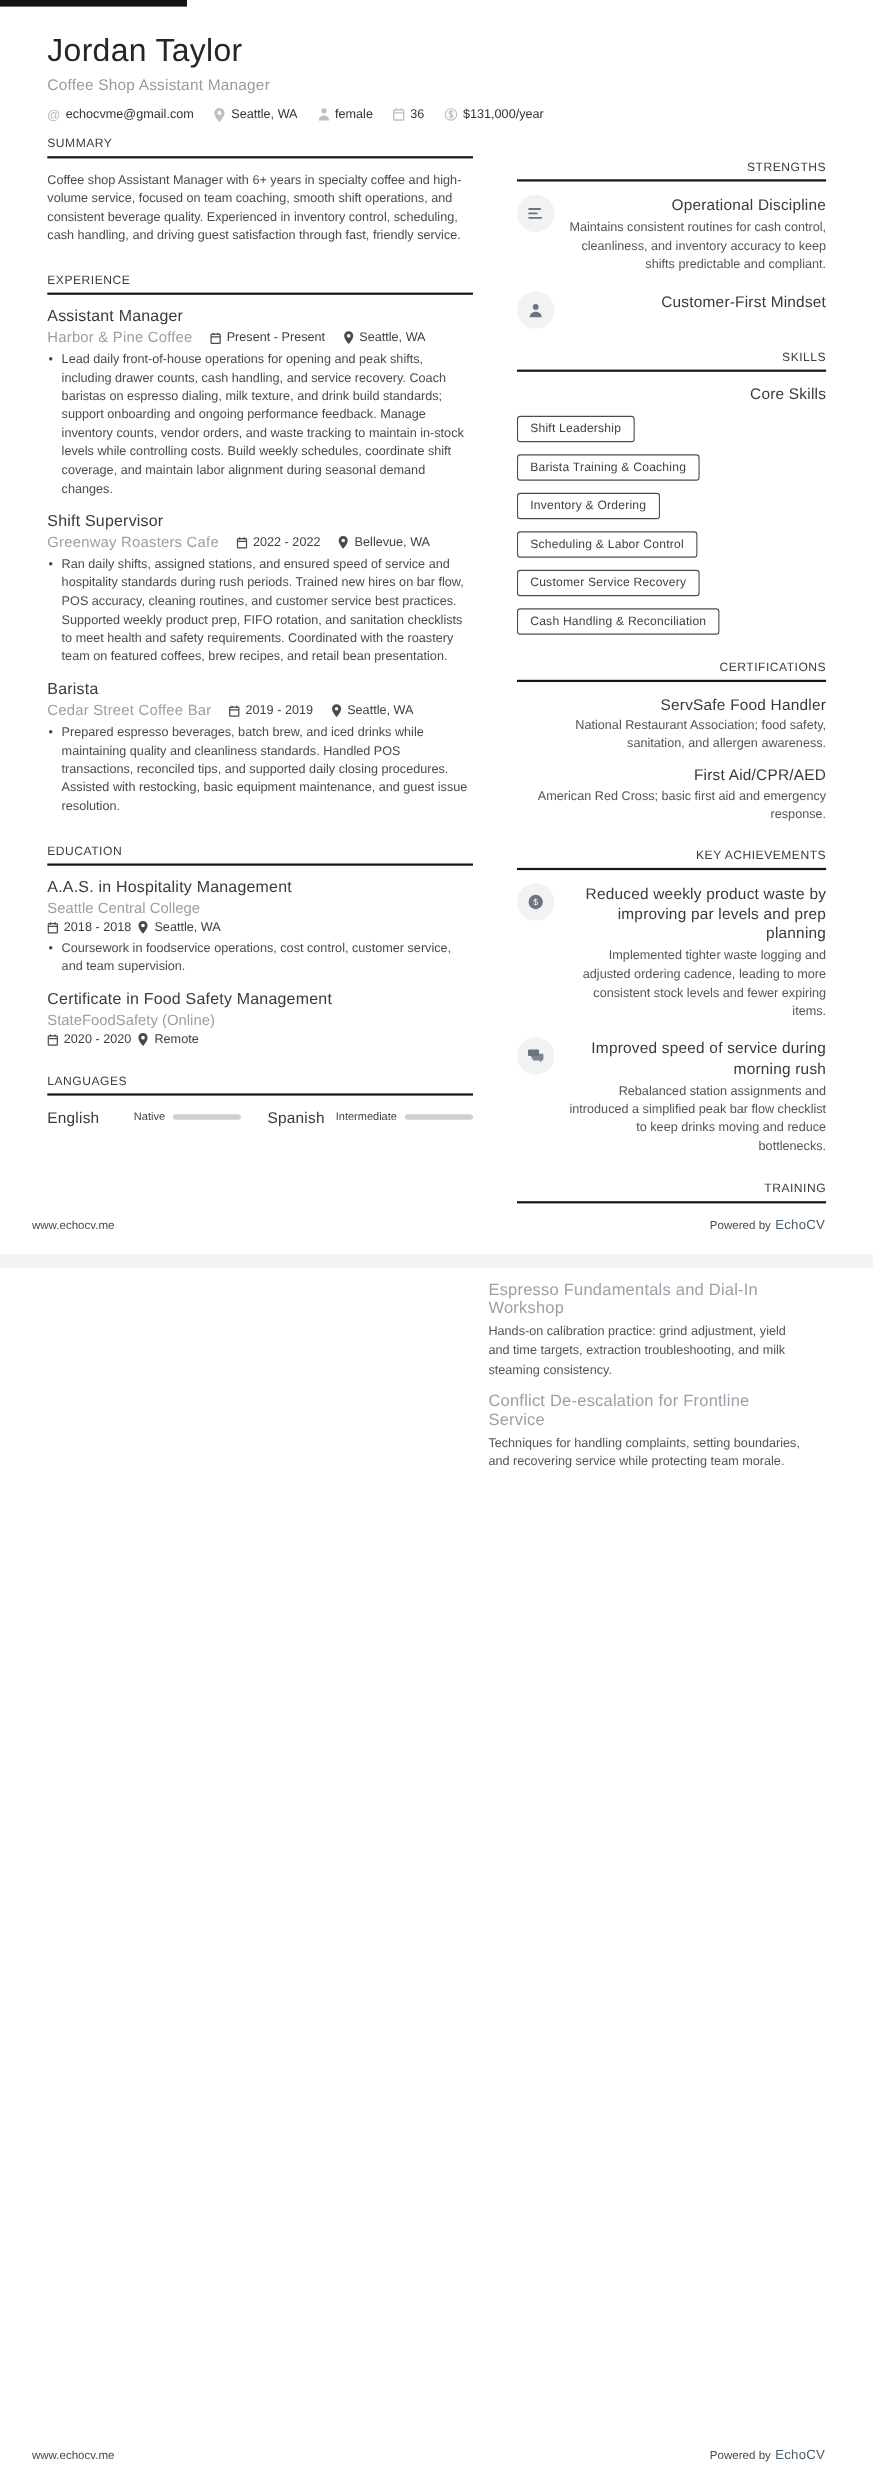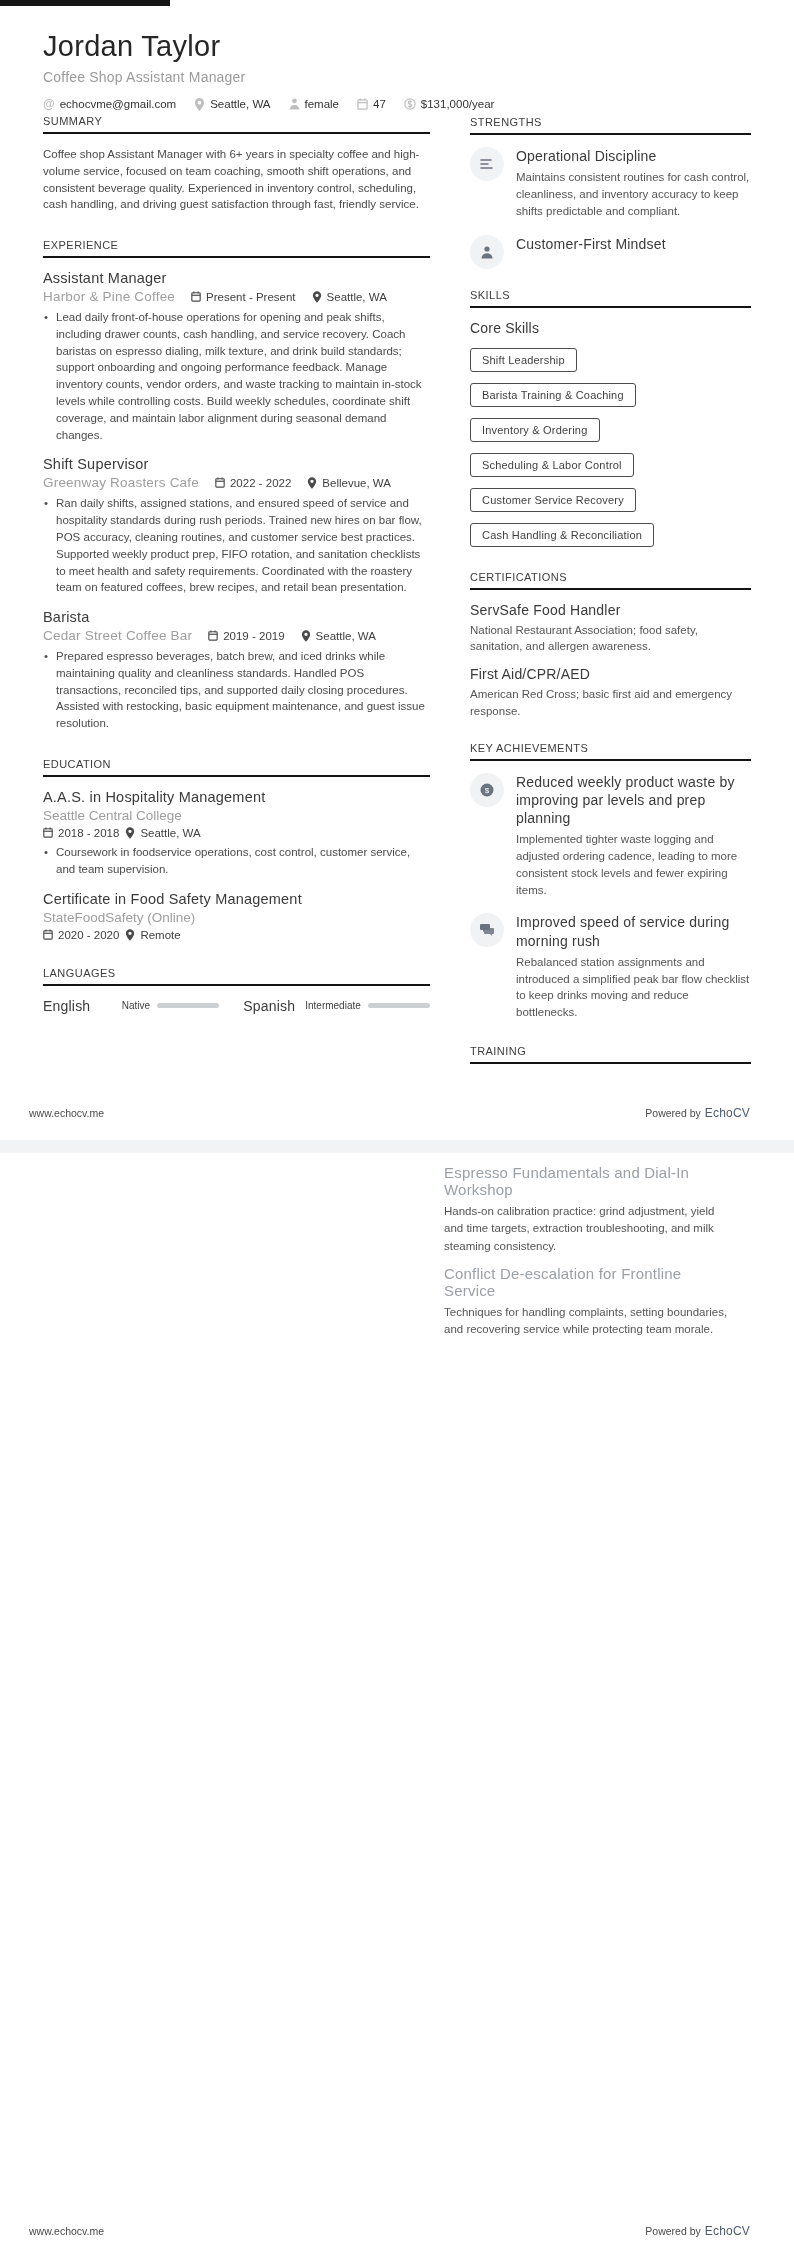--- a/index.html
+++ b/index.html
@@ -13,35 +13,35 @@
   .header { position:absolute; left:43px; top:30px; width:708px; }
   .name { font-size:29px; font-weight:500; color:#262626; letter-spacing:.3px; }
   .job-subtitle { font-size:14px; color:#9b9b9b; margin-top:6px; letter-spacing:.2px; }
   .contact { display:flex; gap:18px; margin-top:12px; align-items:center; flex-wrap:wrap; }
   .contact .c-item { display:flex; align-items:center; gap:5px; font-size:11.5px; color:#333; }
   .contact .cicon { color:#bfbfbf; display:inline-flex; align-items:center; }
   .contact .cicon svg { display:block; }
   .at-glyph { font-size:12px; color:#bfbfbf; font-weight:700; }
 
   
-  .col-left  { position:absolute; left:43px;  top:115px; width:387px; }
-  .col-right { position:absolute; left:470px; top:116px; width:281px; }
+  .col-left  { position:absolute; left:43px;  top:125px; width:387px; }
+  .col-right { position:absolute; left:470px; top:146px; width:281px;text-align:right; }
 
   .sec-head { font-size:11px; color:#3d3d3d; letter-spacing:.45px; padding-bottom:5px;
               border-bottom:2px solid #141414; margin-bottom:12px; font-weight:400; }
   .sec { margin-bottom:26px; }
 
   .body-txt { font-size:11.5px; line-height:1.46; color:#4b4b4b; }
 
   
   .entry { margin-bottom:13px; }
   .entry-title { font-size:14.5px; color:#3a3a3a; font-weight:500; letter-spacing:.2px; margin-bottom:3px; }
   .entry-sub { display:flex; align-items:center; gap:16px; flex-wrap:wrap; margin-bottom:5px; }
   .company { font-size:13.5px; color:#9e9e9e; letter-spacing:.2px; }
-  .meta { display:flex; align-items:flex-start; gap:5px; font-size:11.5px; color:#3f3f3f; }
+  .meta { display:flex; align-items:flex-end; gap:5px; font-size:11.5px; color:#3f3f3f; }
   .meta svg { display:block; color:#4a4a4a; }
   .bullet { position:relative; padding-left:13px; }
   .bullet::before { content:"•"; position:absolute; left:1px; top:0; color:#4b4b4b; }
   .edu-school { font-size:13.5px; color:#9e9e9e; margin-bottom:4px; }
   .edu-meta-row { display:flex; gap:6px; margin-bottom:5px; }
 
   
   .lang-row { display:flex; align-items:center; margin-top:12px; }
   .lang-name { font-size:14px; color:#3a3a3a; letter-spacing:.2px; width:86px; }
   .lang-level { font-size:10px; color:#3f3f3f; margin-right:7px; white-space:nowrap; }
@@ -116,21 +116,21 @@
       </span>
       <span class="c-item">
         <span class="cicon">
           <svg width="11" height="12" viewBox="0 0 12 13" fill="none" stroke="currentColor" stroke-width="1.4">
               <rect x="1" y="2" width="10" height="10" rx="1"></rect>
               <line x1="1" y1="5" x2="11" y2="5"></line>
               <line x1="3.5" y1="0.5" x2="3.5" y2="3"></line>
               <line x1="8.5" y1="0.5" x2="8.5" y2="3"></line>
             </svg>
         </span>
-        <span>47</span>
+        <span>36</span>
       </span>
       <span class="c-item">
         <span class="cicon">
           <svg width="12" height="12" viewBox="0 0 14 14" fill="none" stroke="currentColor" stroke-width="1.3">
               <circle cx="7" cy="7" r="6"></circle>
               <path d="M9 4.8c-.5-.6-1.2-.9-2-.9-1.1 0-2 .6-2 1.5s.9 1.3 2 1.6 2 .7 2 1.6-.9 1.5-2 1.5c-.8 0-1.5-.3-2-.9"></path>
               <line x1="7" y1="2.6" x2="7" y2="11.4"></line>
             </svg>
         </span>
         <span>$131,000/year</span>

